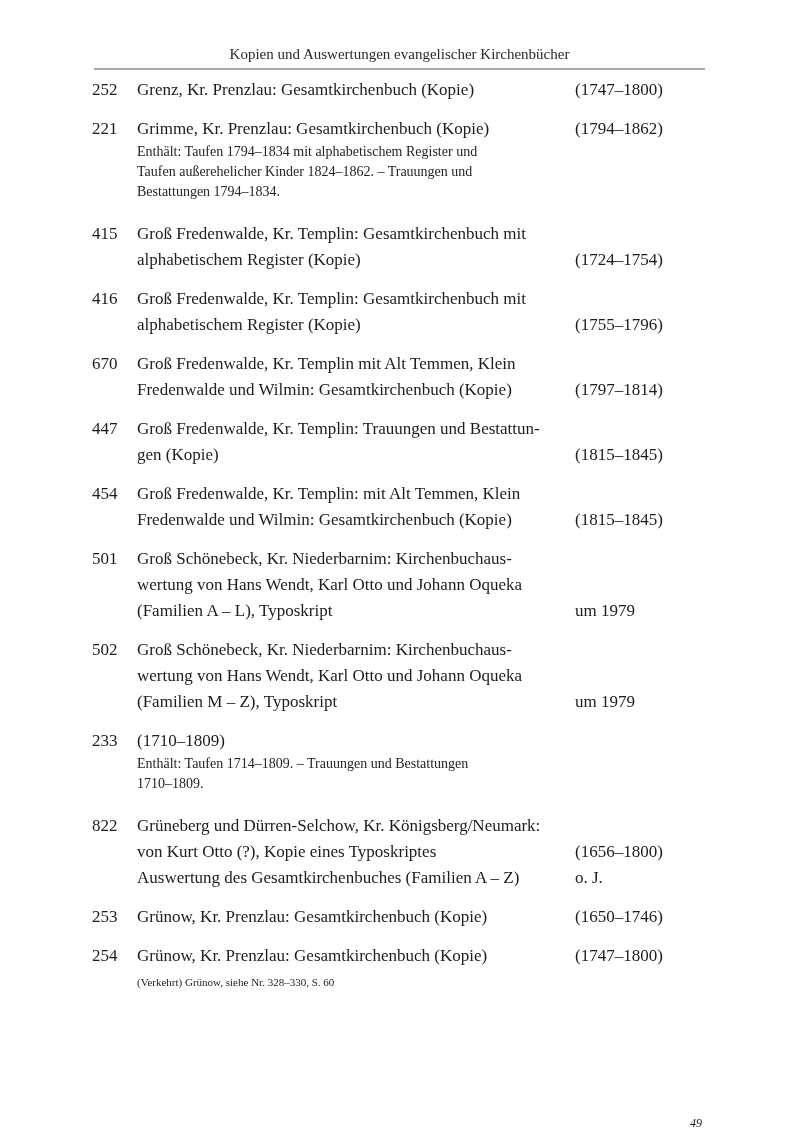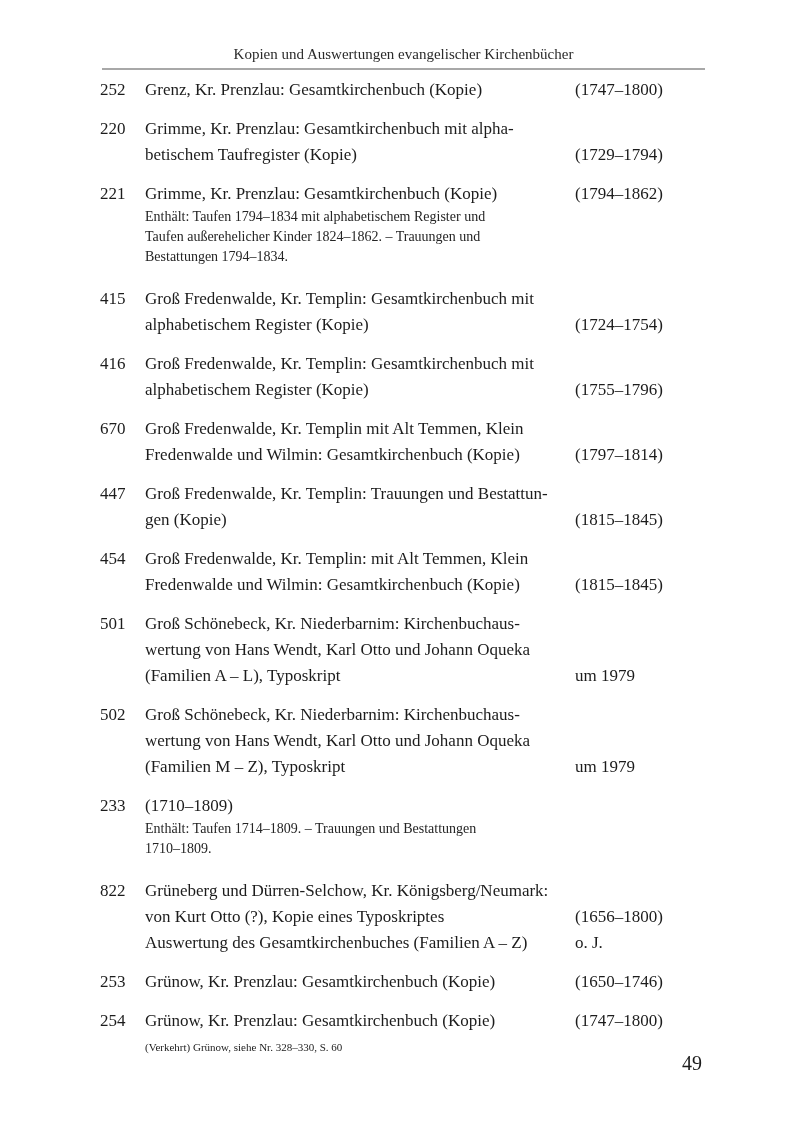--- a/index.html
+++ b/index.html
@@ -9,21 +9,20 @@
   }
   .page {
     position: relative;
     width: 799px;
     height: 1138px;
     background: #ffffff;
     font-family: "Liberation Serif", "DejaVu Serif", serif;
     color: #1c1c1c;
     overflow: hidden;
     box-sizing: border-box;
-    padding-left: 8px;
   }
   .running-header {
     margin-top: 44px;
     text-align: center;
     font-size: 15px;
     line-height: 20px;
     color: #2a2a2a;
   }
   .header-rule {
     height: 2px;
@@ -65,24 +64,25 @@
     margin-bottom: 6px;
     color: #242424;
   }
   .xref {
     font-size: 11px;
     line-height: 26px;
   }
   .note:empty, .xref:empty { display: none; }
   .page-number {
     position: absolute;
-    top: 1052px;
+    top: 1112px;
     right: 97px;
-    font-size: 20px;
+    font-size: 12px;
     line-height: 22px;
+    font-style: italic;
   }
 </style>
 </head>
 <body>
 
 <div class="page">
   <div class="running-header">Kopien und Auswertungen evangelischer Kirchenbücher</div>
   <div class="header-rule"></div>
   <div class="content" id="entries">
   <div class="entry">
@@ -93,35 +93,20 @@
               <div class="line">Grenz, Kr. Prenzlau: Gesamtkirchenbuch (Kopie)</div>
             </div>
         <div class="dates">
               <div class="line">(1747–1800)</div>
             </div>
       </div>
 
     </div>
   </div>
 
-  <div class="entry">
-    <div class="num">220</div>
-    <div class="body">
-      <div class="title-row">
-        <div class="title">
-              <div class="line">Grimme, Kr. Prenzlau: Gesamtkirchenbuch mit alpha-</div>
-              <div class="line">betischem Taufregister (Kopie)</div>
-            </div>
-        <div class="dates">
-              <div class="line">(1729–1794)</div>
-            </div>
-      </div>
-
-    </div>
-  </div>
 
   <div class="entry">
     <div class="num">221</div>
     <div class="body">
       <div class="title-row">
         <div class="title">
               <div class="line">Grimme, Kr. Prenzlau: Gesamtkirchenbuch (Kopie)</div>
             </div>
         <div class="dates">
               <div class="line">(1794–1862)</div>

